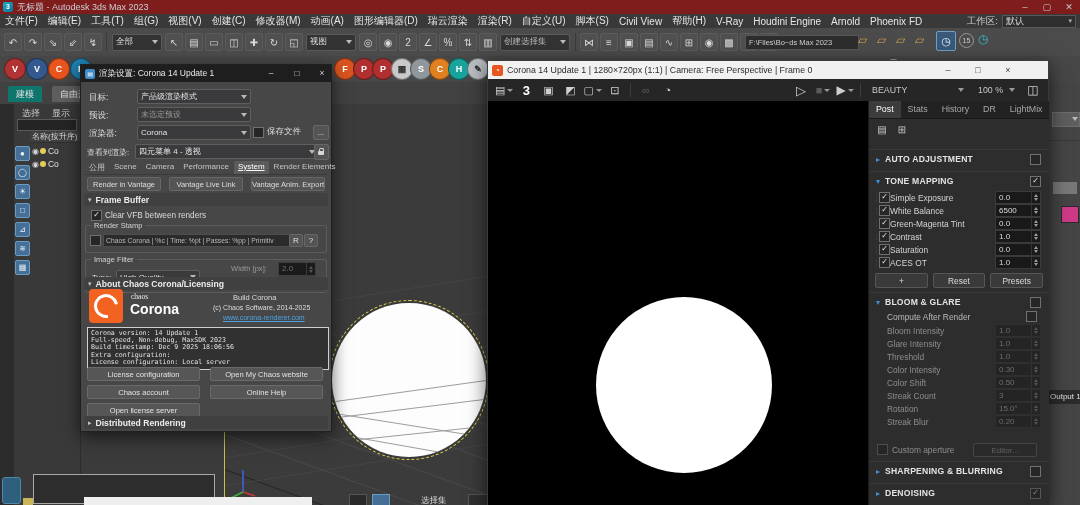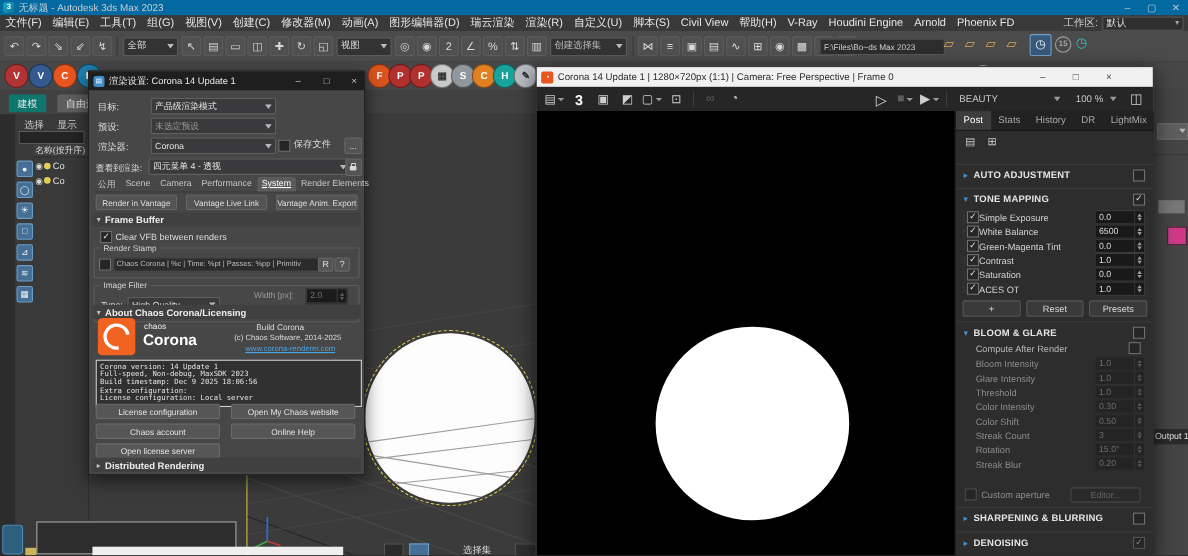--- a/index.html
+++ b/index.html
@@ -1,20 +1,20 @@
 <!DOCTYPE html>
 <html><head>
 <meta charset="utf-8">
 <style>
   html,body{margin:0;padding:0;background:#222;}
   .screen{position:relative;width:1080px;height:505px;overflow:hidden;background:#3b3b3b;
           font-family:"Liberation Sans",sans-serif;-webkit-font-smoothing:antialiased;}
   .abs{position:absolute;}
   
-  .titlebar{position:absolute;left:0;top:0;width:1080px;height:14px;background:#0369a1;display:flex;align-items:center;}
+  .titlebar{position:absolute;left:0;top:0;width:1080px;height:14px;background:#7f1d1d;display:flex;align-items:center;}
   .app-ico{width:10px;height:10px;margin:0 4px 0 3px;border-radius:2px;background:linear-gradient(135deg,#19b0c4,#0c6f9b);
            color:#fff;font-size:7px;line-height:10px;text-align:center;font-weight:bold;}
   .title-text{font-size:9px;color:#c9ced4;white-space:nowrap;}
   .winbtn{width:22px;height:13px;text-align:center;font-size:9px;line-height:13px;color:#c3c7cc;}
   .menubar{position:absolute;left:0;top:14px;width:1080px;height:14px;background:#393939;display:flex;align-items:center;border-bottom:1px solid #2c2c2c;}
   .menu-item{font-size:10px;color:#e6e6e6;padding:0 5px;white-space:nowrap;}
   .wslabel{font-size:9.5px;color:#cfcfcf;}
   .wsbox{width:66px;height:11px;background:#2f2f2f;border:1px solid #585858;font-size:9px;color:#ddd;padding:0 3px;display:flex;align-items:center;justify-content:space-between;}
   .toolbar1{position:absolute;left:0;top:28px;width:1080px;height:28px;background:#4b4b4b;display:flex;align-items:center;border-bottom:1px solid #3a3a3a;}
   .tool{width:16px;height:16px;display:flex;align-items:center;justify-content:center;font-size:10px;color:#d9d9d9;
@@ -443,21 +443,21 @@
     </div>
 
     <div class="rollout" style="top:212px;">
       <span class="rc">▾</span>
       <span class="rt">About Chaos Corona/Licensing</span>
     </div>
 
     <div class="clogo">
         <div class="cswirl"></div>
       </div>
-    <span class="abt" style="left:50px;top:227px;font-size:7.5px;color:#eee;">chaos</span>
+    <span class="abt" style="left:50px;top:227px;font-size:7.5px;color:#eee;font-family:Liberation Serif, serif;">chaos</span>
     <span class="abt" style="left:49px;top:236px;font-size:14px;font-weight:bold;color:#fff;">Corona</span>
     <span class="abt" style="left:152px;top:228px;">Build Corona</span>
     <span class="abt" style="left:132px;top:239px;font-size:7px;">(c) Chaos Software, 2014-2025</span>
     <span class="abt ablink" style="left:142px;top:249px;font-size:7px;">www.corona-renderer.com</span>
 
     <div class="infobox">
       <div>Corona version: 14 Update 1</div>
         <div>Full-speed, Non-debug, MaxSDK 2023</div>
         <div>Build timestamp: Dec 9 2025 18:06:56</div>
         <div>Extra configuration:</div>

